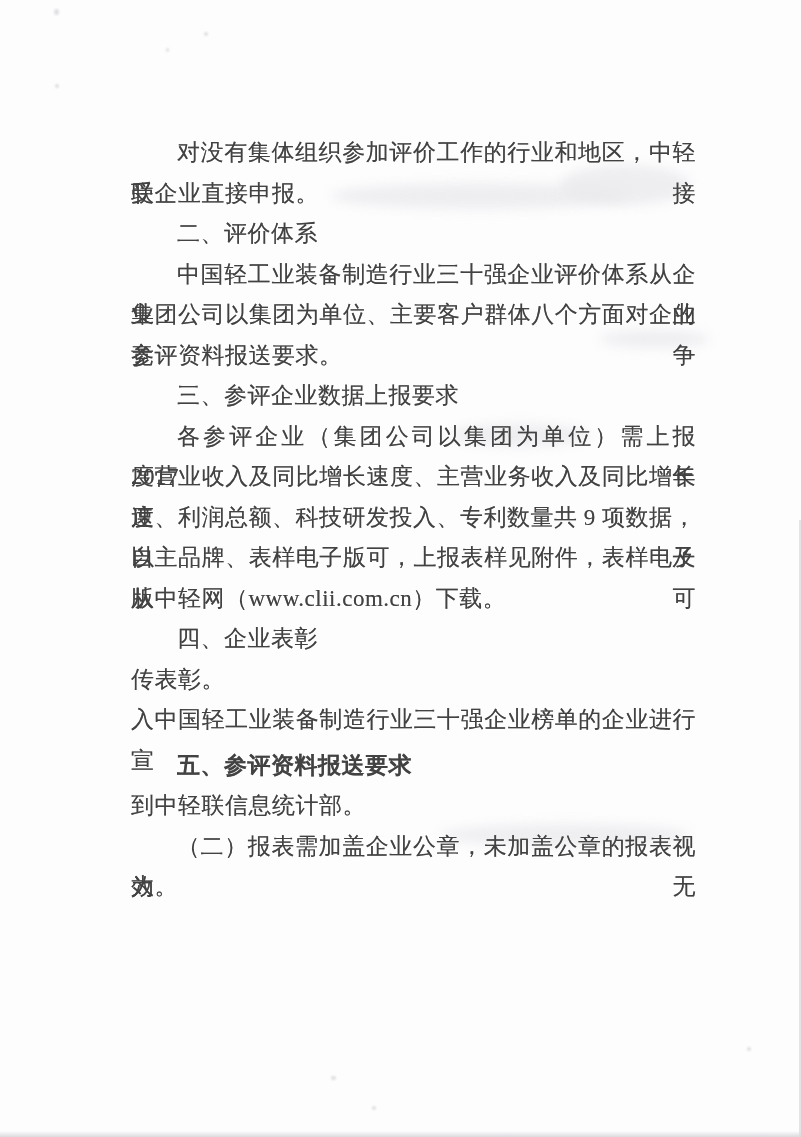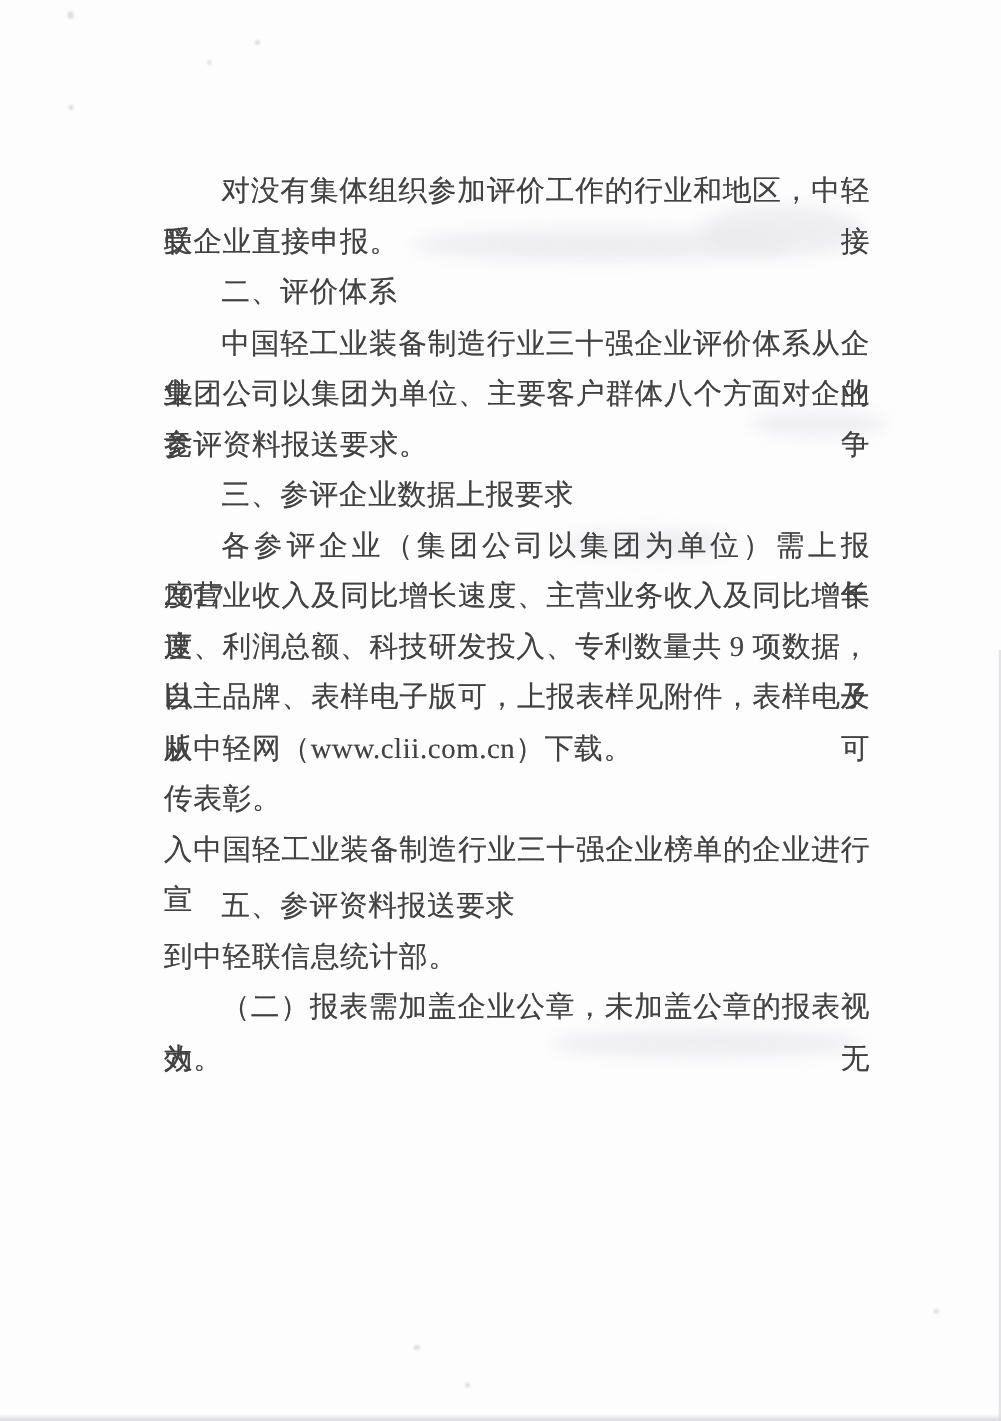--- a/index.html
+++ b/index.html
@@ -35,21 +35,21 @@
     line-height: 40.5px;
     text-align: left;
     
     text-shadow: 0 0 0.4px rgba(60,60,60,0.55);
   }
   .line.ind { text-indent: 46px; }
   .line.just {
     text-align: justify;
     text-align-last: justify;
   }
-  .line.gap { margin-top: 5px; }
+  .line.gap { margin-top: 5px; font-weight: bold; }
   
   .smudge {
     position: absolute;
     background: #e9e9ec;
     border-radius: 50%;
     filter: blur(6px);
     opacity: 0.75;
     pointer-events: none;
   }
   .speck {
@@ -104,20 +104,21 @@
     <div class="line ind">二、评价体系</div>
     <div class="line ind just">中国轻工业装备制造行业三十强企业评价体系从企业的</div>
     <div class="line just">集团公司以集团为单位、主要客户群体八个方面对企业竞争</div>
     <div class="line">参评资料报送要求。</div>
     <div class="line ind">三、参评企业数据上报要求</div>
     <div class="line ind just">各参评企业（集团公司以集团为单位）需上报 2017 年</div>
     <div class="line just">度营业收入及同比增长速度、主营业务收入及同比增长速</div>
     <div class="line just">度、利润总额、科技研发投入、专利数量共 9 项数据，以及</div>
     <div class="line just">自主品牌、表样电子版可，上报表样见附件，表样电子版可</div>
     <div class="line">从中轻网（www.clii.com.cn）下载。</div>
+    <div class="line ind">四、企业表彰</div>
     <div class="line">传表彰。</div>
     <div class="line just">入中国轻工业装备制造行业三十强企业榜单的企业进行宣</div>
     <div class="line ind gap">五、参评资料报送要求</div>
     <div class="line">到中轻联信息统计部。</div>
     <div class="line ind just">（二）报表需加盖企业公章，未加盖公章的报表视为无</div>
     <div class="line">效。</div>
   </div>
 
   <div class="bottom-edge"></div>
   <div class="right-edge"></div>

